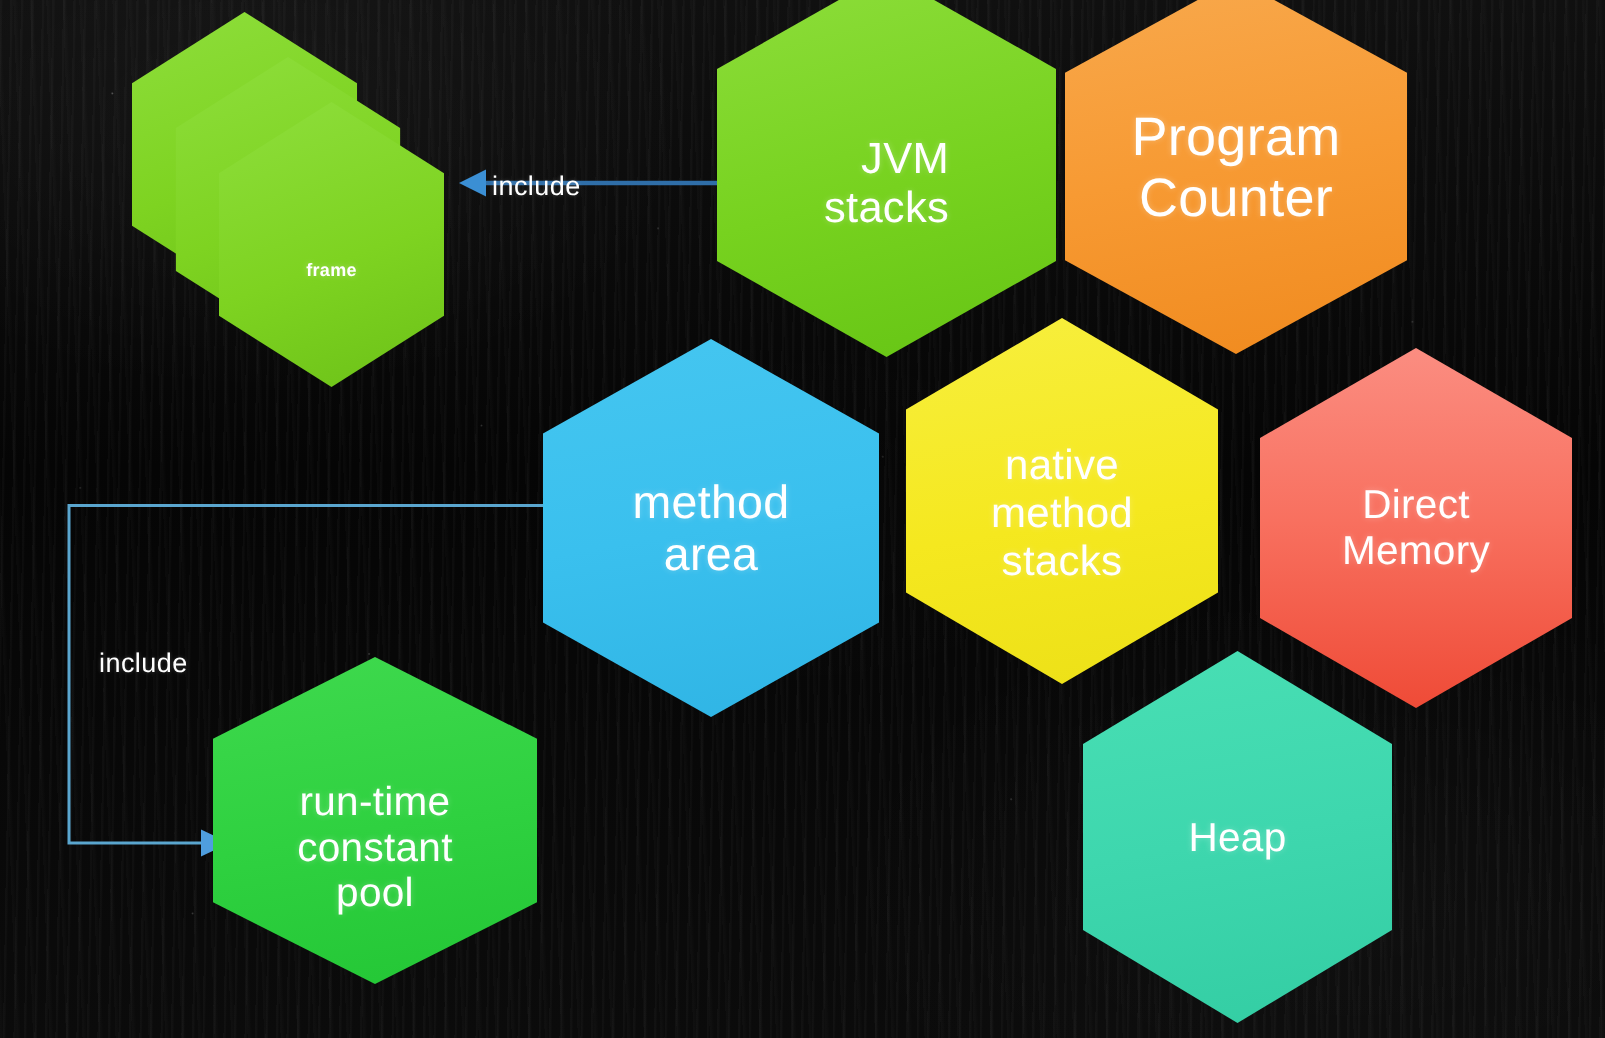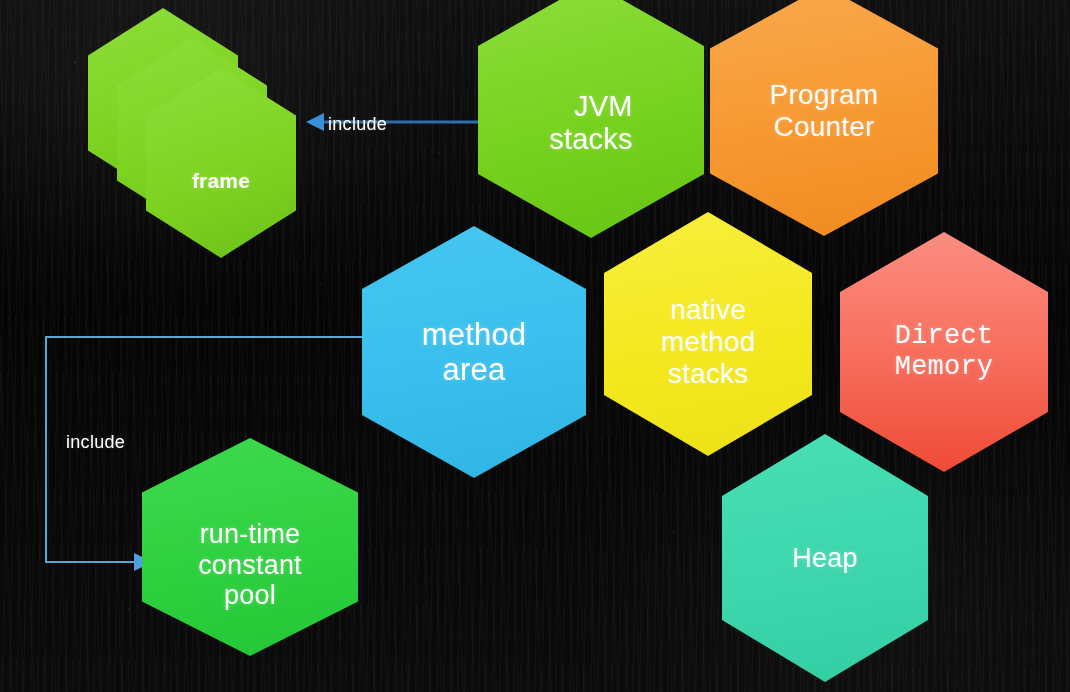--- a/index.html
+++ b/index.html
@@ -65,56 +65,56 @@
   }
 
   
   #hex-frame-3, #hex-frame-2, #hex-frame-1 {
     width: 150px; height: 190px;
     background: linear-gradient(160deg, #8ede3c 0%, #7ed321 55%, #6cc118 100%);
   }
   #hex-frame-3 { left: 88px;  top: 8px;  }
   #hex-frame-2 { left: 117px; top: 38px; }
   #hex-frame-1 { left: 146px; top: 68px; }
-  #hex-frame-1 .hex-label { font-size: 21px; font-weight: 600; margin-top: 36px; }
+  #hex-frame-1 .hex-label { font-size: 12px; font-weight: 600; margin-top: 36px; }
 
   #hex-jvm-stacks {
     left: 478px; top: -18px;
     width: 226px; height: 256px;
     background: linear-gradient(165deg, #8ede3c 0%, #77d21f 55%, #65c414 100%);
   }
   #hex-jvm-stacks .hex-label { font-size: 29px; padding-top: 26px; text-align: right; }
 
   #hex-program-counter {
     left: 710px; top: -14px;
     width: 228px; height: 250px;
     background: linear-gradient(170deg, #f8a94d 0%, #f79a33 50%, #f08a1e 100%);
   }
-  #hex-program-counter .hex-label { font-size: 28px; }
+  #hex-program-counter .hex-label { font-size: 36px; }
 
   #hex-method-area {
     left: 362px; top: 226px;
     width: 224px; height: 252px;
     background: linear-gradient(170deg, #45c6f0 0%, #3ac0ee 50%, #2fb4e4 100%);
   }
   #hex-method-area .hex-label { font-size: 31px; }
 
   #hex-native-method-stacks {
     left: 604px; top: 212px;
     width: 208px; height: 244px;
     background: linear-gradient(170deg, #f7ef3e 0%, #f5e81f 55%, #ece017 100%);
   }
   #hex-native-method-stacks .hex-label { font-size: 28px; margin-top: 16px; }
 
   #hex-direct-memory {
     left: 840px; top: 232px;
     width: 208px; height: 240px;
     background: linear-gradient(180deg, #fb8d81 0%, #f8705f 48%, #ef4b37 100%);
   }
-  #hex-direct-memory .hex-label { font-size: 27px; font-family: Liberation Mono, monospace; }
+  #hex-direct-memory .hex-label { font-size: 27px; }
 
   #hex-heap {
     left: 722px; top: 434px;
     width: 206px; height: 248px;
     background: linear-gradient(170deg, #49dfb4 0%, #3ed7ae 50%, #33cda3 100%);
     align-items: center;
   }
   #hex-heap .hex-label { font-size: 27px; }
 
   #hex-runtime-constant-pool {

